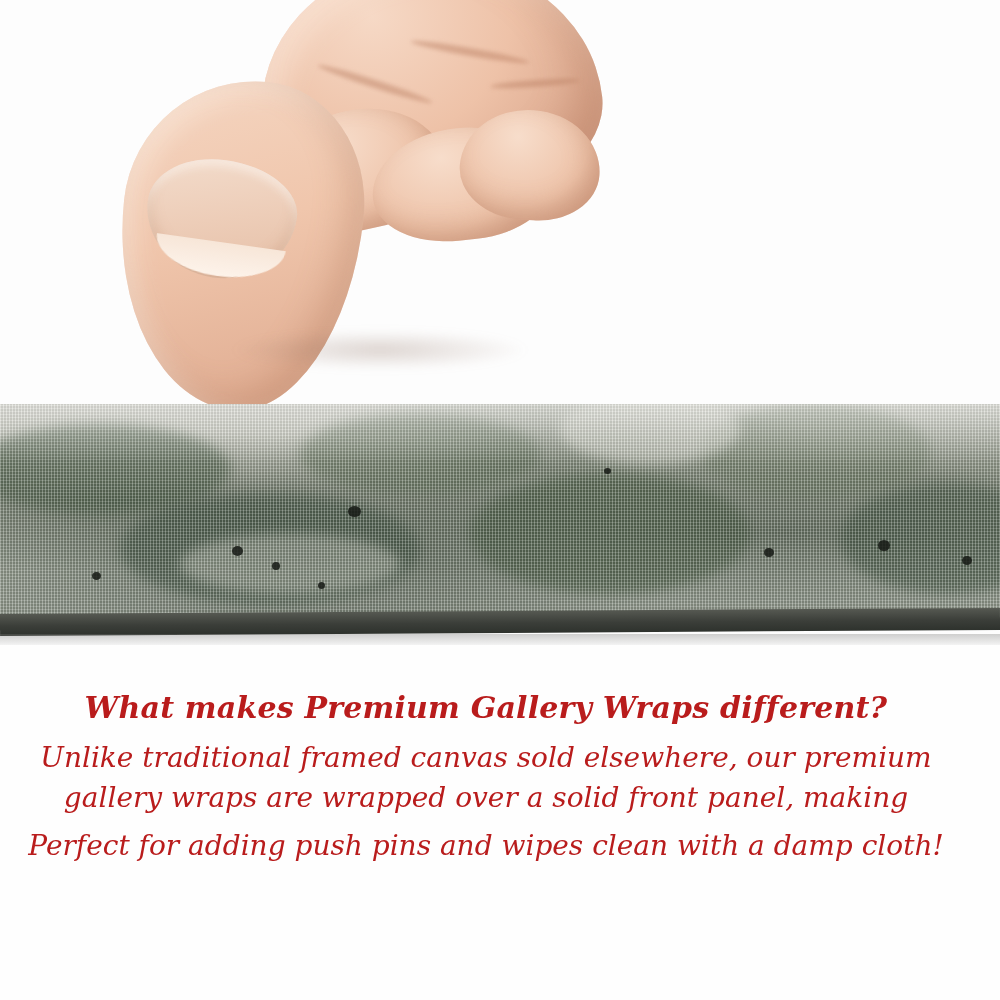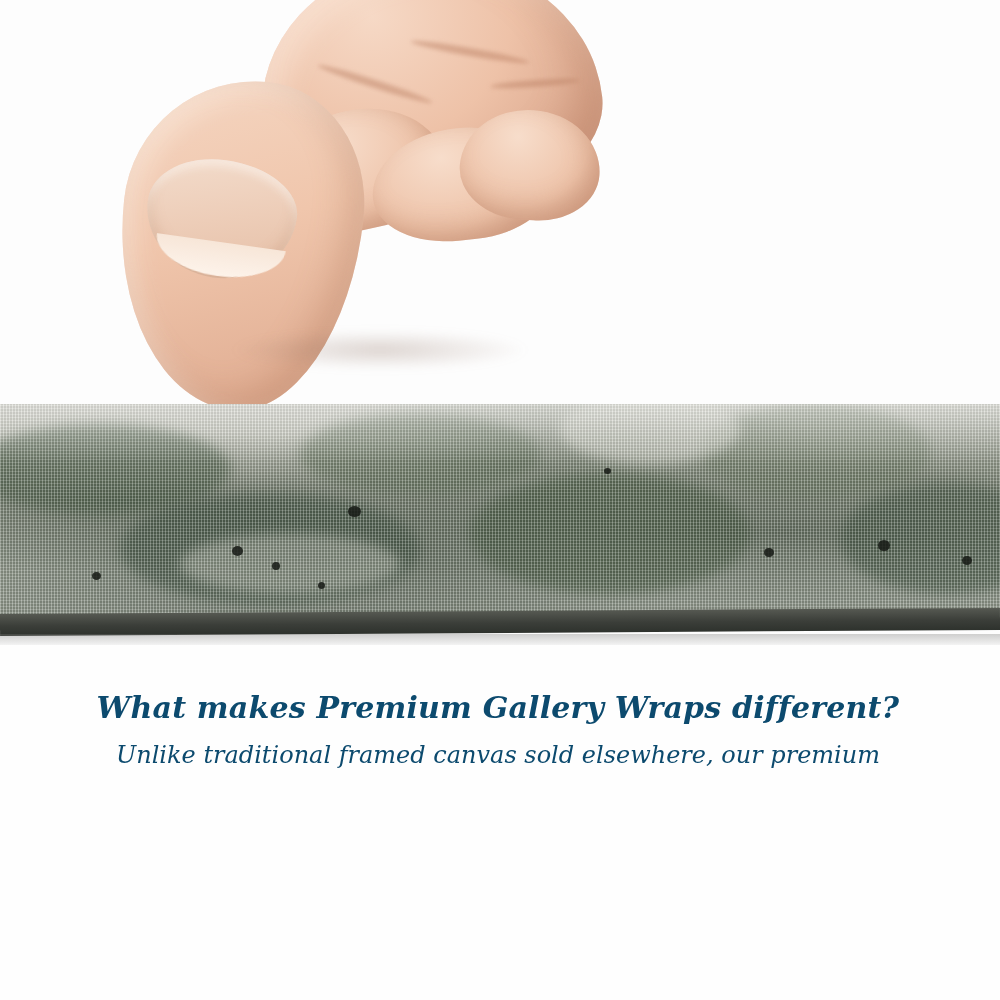--- a/index.html
+++ b/index.html
@@ -175,36 +175,36 @@
     left: 0;
     top: 634px;
     width: 1000px;
     height: 14px;
     background: linear-gradient(180deg, rgba(120,120,118,0.35) 0%, rgba(255,255,255,0) 100%);
   }
 
   
   .caption {
     position: absolute;
-    left: 12px;
+    left: 0;
     top: 690px;
     width: 972px;
     text-align: center;
-    color: #0c4a6e;
+    color: #b91c1c;
     font-family: "DejaVu Serif", serif;
     font-style: italic;
   }
   .caption-title {
     font-size: 30px;
     font-weight: 700;
     letter-spacing: 0.2px;
     margin-bottom: 13px;
   }
   .caption-body {
-    font-size: 24px;
+    font-size: 28px;
     line-height: 1.42;
     font-weight: 400;
   }
   .caption-body div {
     white-space: nowrap;
   }
   .caption-last {
     margin-top: 8px;
   }
 </style>
@@ -254,16 +254,18 @@
     </div>
 
     <div class="strip-edge-dark"></div>
     <div class="strip-drop-shadow"></div>
   </div>
 
   <div class="caption">
     <div class="caption-title">What makes Premium Gallery Wraps different?</div>
     <div class="caption-body">
       <div>Unlike traditional framed canvas sold elsewhere, our premium</div>
+      <div>gallery wraps are wrapped over a solid front panel, making</div>
+      <div class="caption-last">Perfect for adding push pins and wipes clean with a damp cloth!</div>
     </div>
   </div>
 
 </div>
 
 </body></html>

